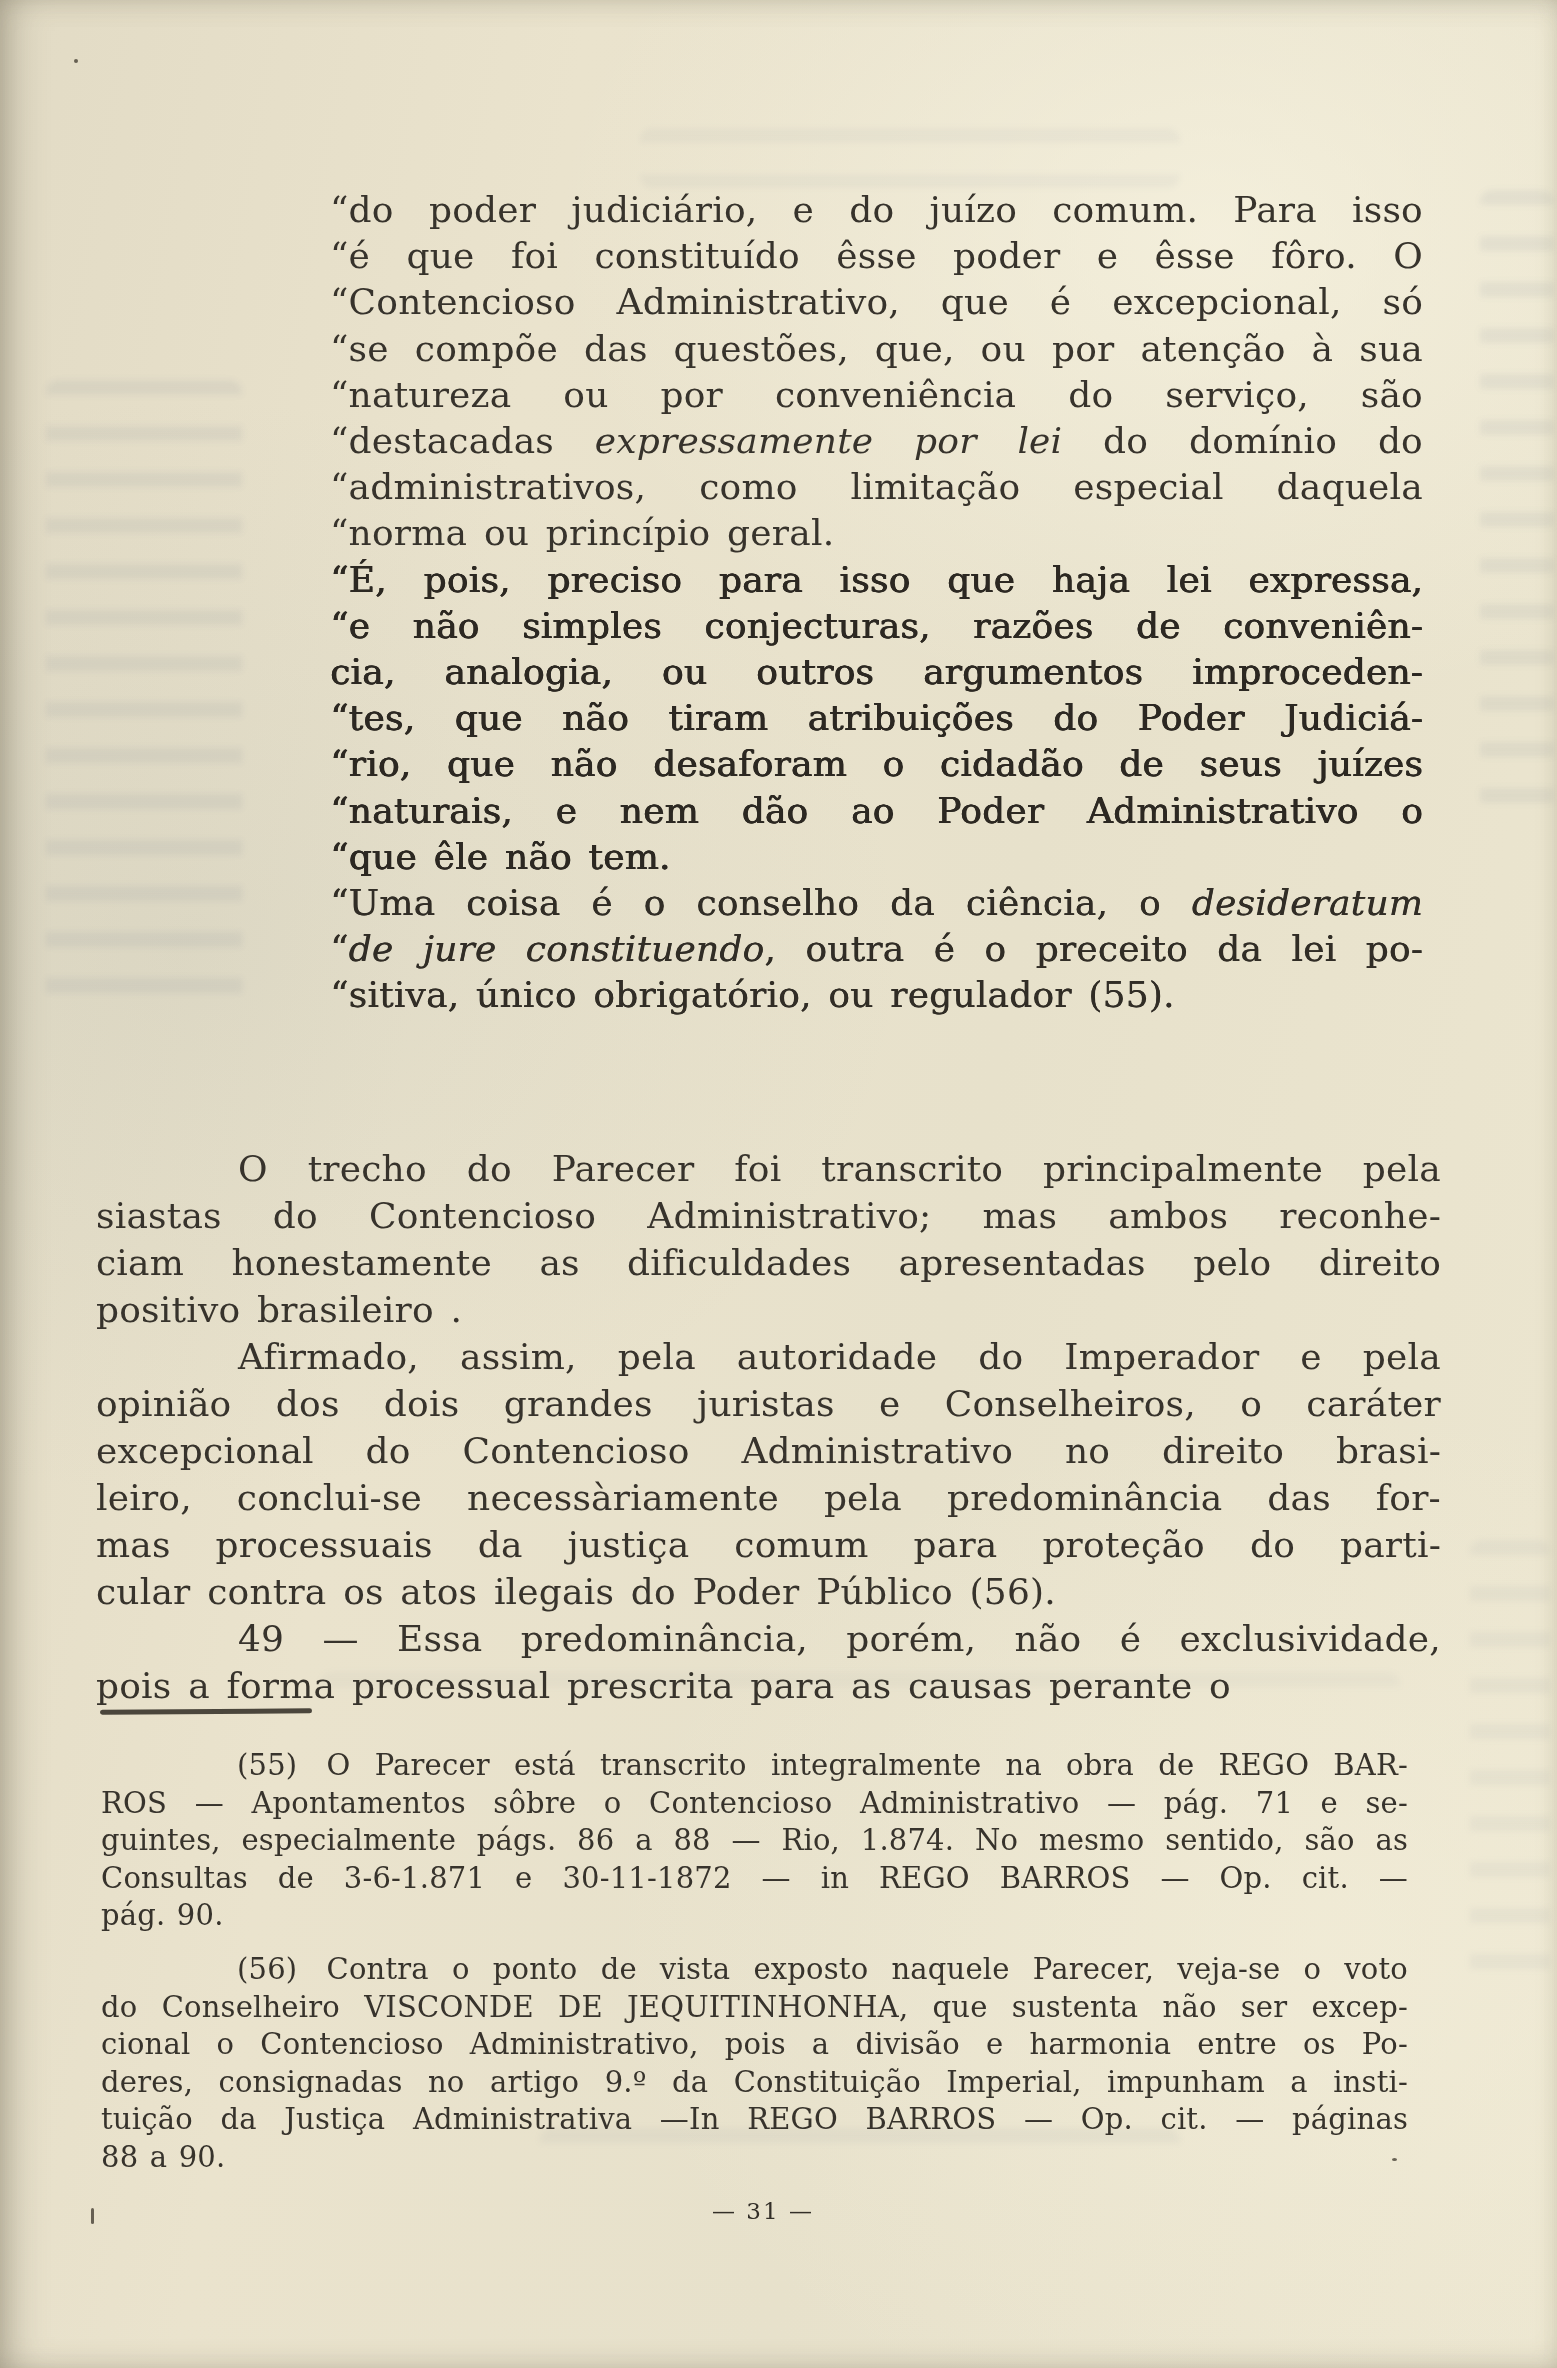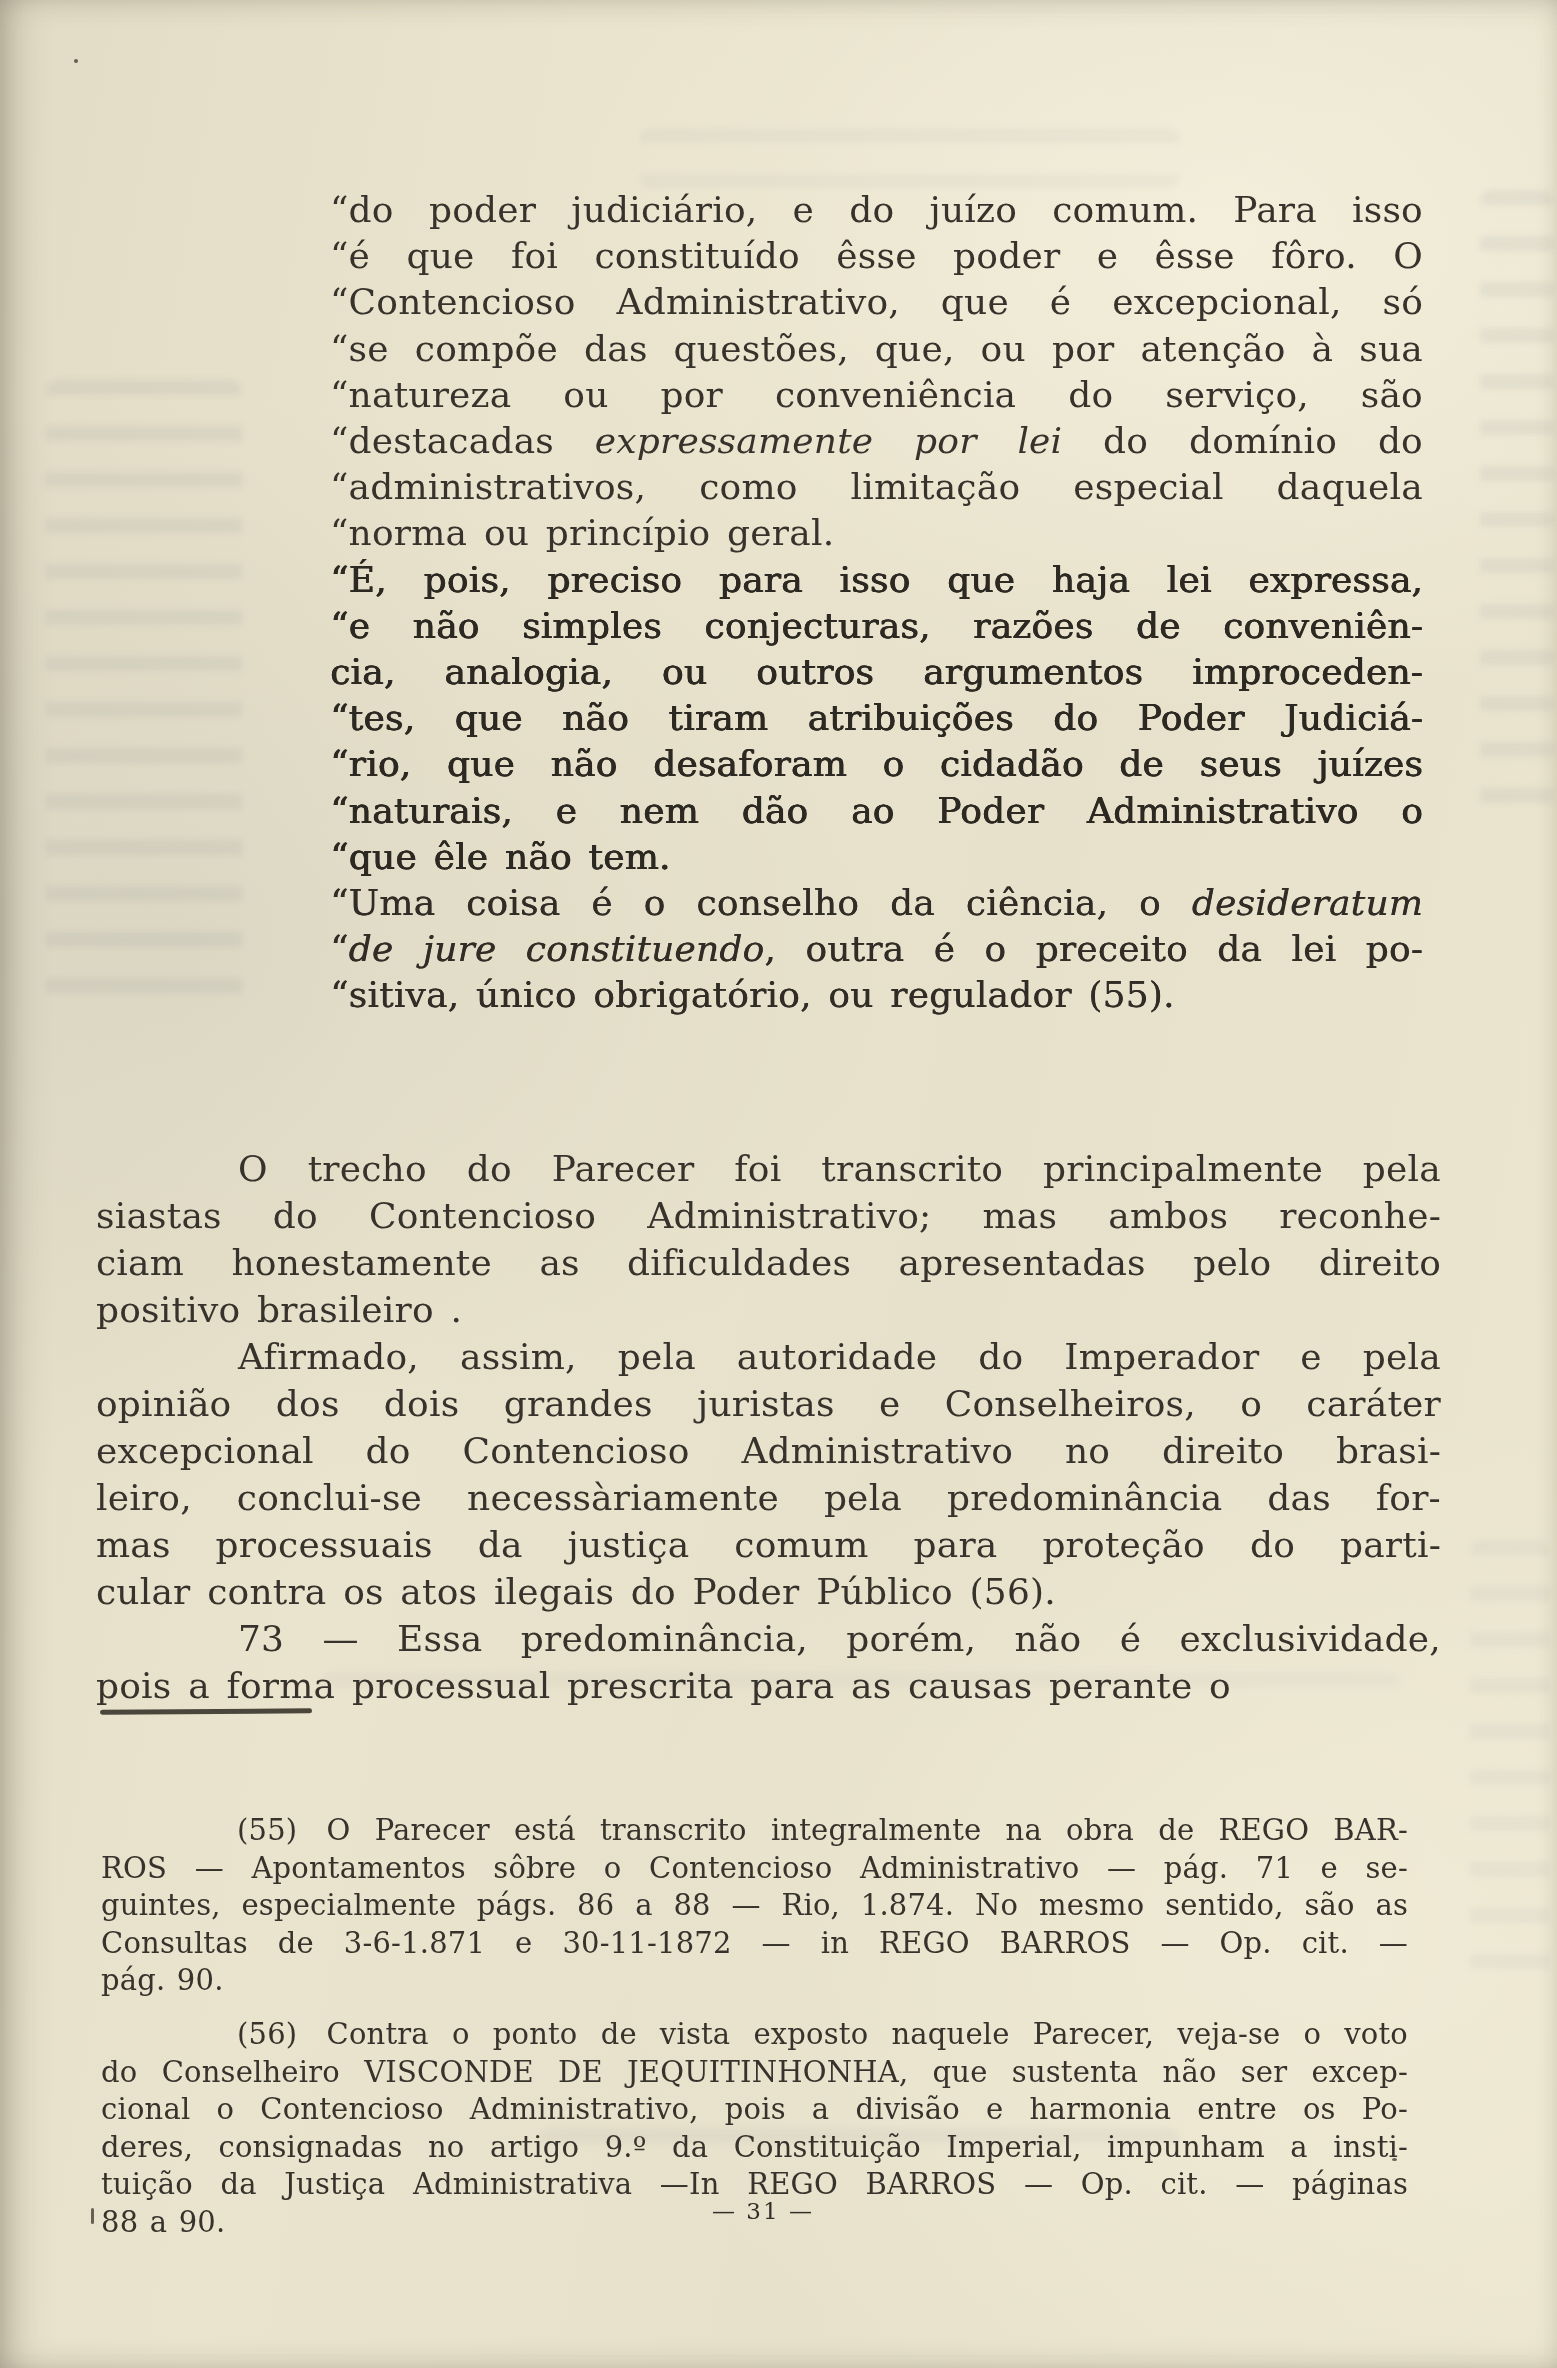--- a/index.html
+++ b/index.html
@@ -70,21 +70,21 @@
     height: 5px;
     margin: 0;
     border: 0;
     border-radius: 3px;
     background: #4b463c;
     transform: rotate(-.35deg);
   }
   .fns {
     position: absolute;
     left: 101px;
-    top: 1812px;
+    top: 1747px;
     width: 1307px;
     font-size: 29px;
     line-height: 37.6px;
   }
   .fns .line { word-spacing: 2px; }
   .fns .fn .line:first-child { text-indent: 136px; }
   .fn + .fn { margin-top: 16px; }
 
   .pageno {
     position: absolute;
@@ -162,21 +162,21 @@
       </div>
       <div class="para">
         <div class="line">Afirmado, assim, pela autoridade do Imperador e pela</div>
         <div class="line">opinião dos dois grandes juristas e Conselheiros, o caráter</div>
         <div class="line">excepcional do Contencioso Administrativo no direito brasi-</div>
         <div class="line">leiro, conclui-se necessàriamente pela predominância das for-</div>
         <div class="line">mas processuais da justiça comum para proteção do parti-</div>
         <div class="line">cular contra os atos ilegais do Poder Público (56).</div>
       </div>
       <div class="para">
-        <div class="line">73 — Essa predominância, porém, não é exclusividade,</div>
+        <div class="line">49 — Essa predominância, porém, não é exclusividade,</div>
         <div class="line">pois a forma processual prescrita para as causas perante o</div>
       </div>
     </div>
 
   <hr class="fn-rule">
 
   <div class="fns" id="footnotes">
       <div class="fn">
         <div class="line">(55) O Parecer está transcrito integralmente na obra de REGO BAR-</div>
         <div class="line">ROS — Apontamentos sôbre o Contencioso Administrativo — pág. 71 e se-</div>

